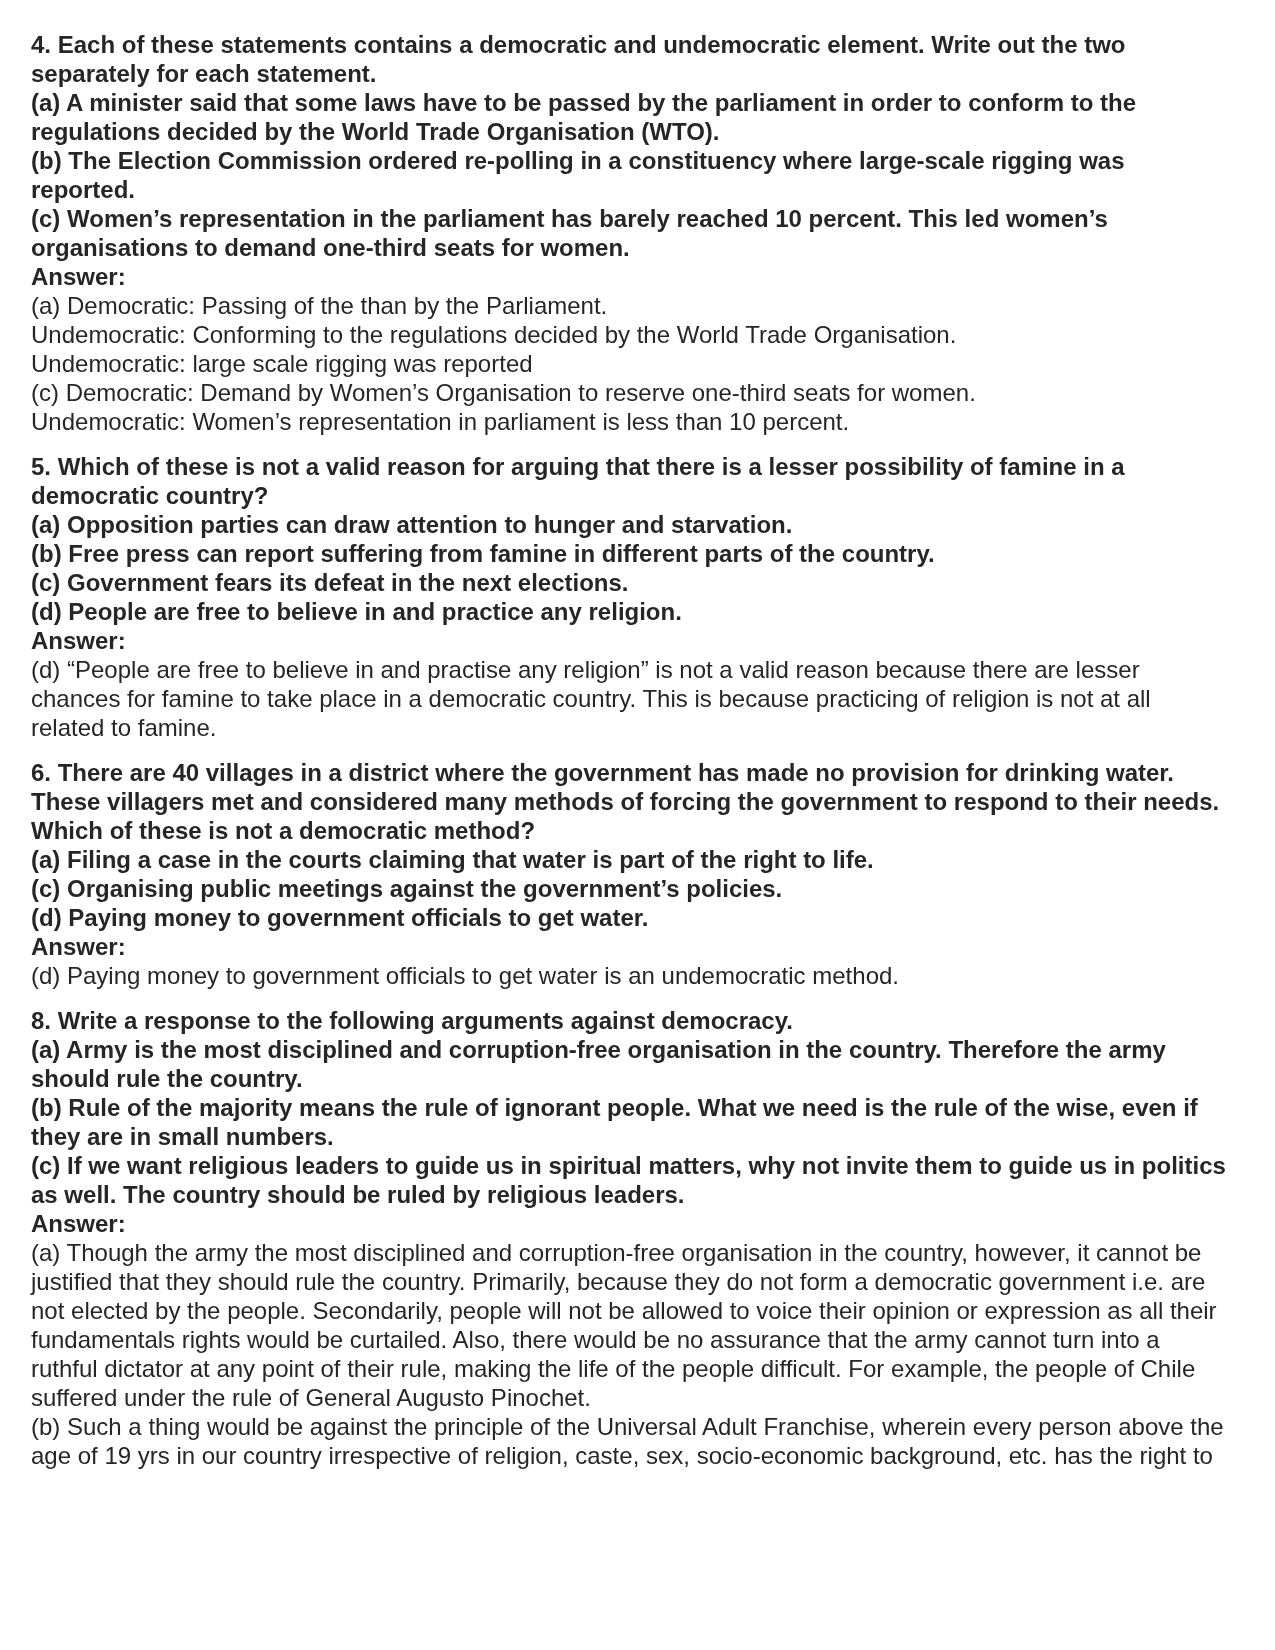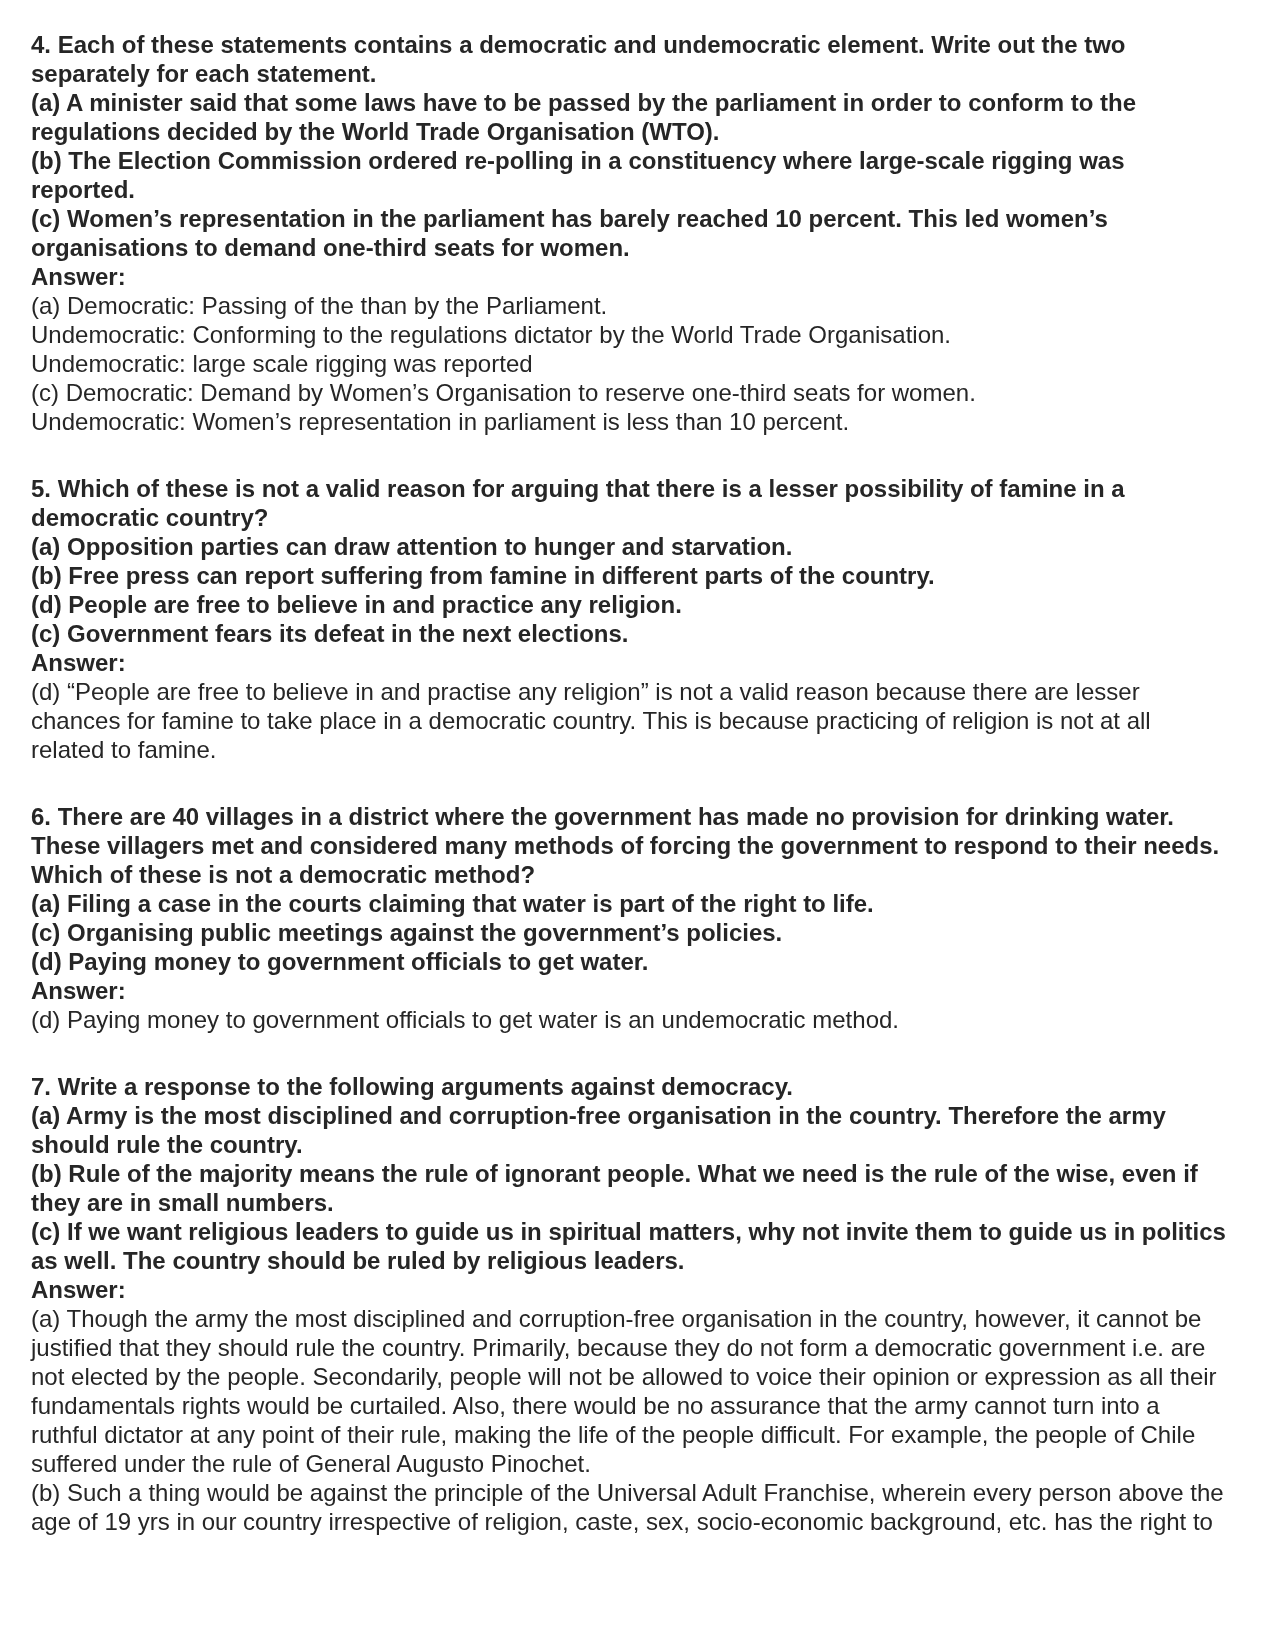--- a/index.html
+++ b/index.html
@@ -27,21 +27,21 @@
     color: #262626;
   }
   .q {
     font-weight: bold;
     color: #212121;
   }
   .a {
     font-weight: normal;
   }
   section + section {
-    margin-top: 38px;
+    margin-top: 16px;
   }
   .para-gap {
     margin-top: 38px;
   }
 </style>
 </head>
 <body>
 
 <div class="page">
 
@@ -49,52 +49,52 @@
     <p class="q">4. Each of these statements contains a democratic and undemocratic element. Write out the two
 separately for each statement.</p>
     <p class="q">(a) A minister said that some laws have to be passed by the parliament in order to conform to the
 regulations decided by the World Trade Organisation (WTO).</p>
     <p class="q">(b) The Election Commission ordered re-polling in a constituency where large-scale rigging was
 reported.</p>
     <p class="q">(c) Women’s representation in the parliament has barely reached 10 percent. This led women’s
 organisations to demand one-third seats for women.</p>
     <p class="q">Answer:</p>
     <p class="a">(a) Democratic: Passing of the than by the Parliament.</p>
-    <p class="a">Undemocratic: Conforming to the regulations dictator by the World Trade Organisation.</p>
+    <p class="a">Undemocratic: Conforming to the regulations decided by the World Trade Organisation.</p>
     <p class="a">Undemocratic: large scale rigging was reported</p>
     <p class="a">(c) Democratic: Demand by Women’s Organisation to reserve one-third seats for women.</p>
     <p class="a">Undemocratic: Women’s representation in parliament is less than 10 percent.</p>
   </section>
 
   <section>
     <p class="q">5. Which of these is not a valid reason for arguing that there is a lesser possibility of famine in a
 democratic country?</p>
     <p class="q">(a) Opposition parties can draw attention to hunger and starvation.</p>
     <p class="q">(b) Free press can report suffering from famine in different parts of the country.</p>
+    <p class="q">(c) Government fears its defeat in the next elections.</p>
     <p class="q">(d) People are free to believe in and practice any religion.</p>
-    <p class="q">(c) Government fears its defeat in the next elections.</p>
     <p class="q">Answer:</p>
     <p class="a">(d) “People are free to believe in and practise any religion” is not a valid reason because there are lesser
 chances for famine to take place in a democratic country. This is because practicing of religion is not at all
 related to famine.</p>
   </section>
 
   <section>
     <p class="q">6. There are 40 villages in a district where the government has made no provision for drinking water.
 These villagers met and considered many methods of forcing the government to respond to their needs.
 Which of these is not a democratic method?</p>
     <p class="q">(a) Filing a case in the courts claiming that water is part of the right to life.</p>
     <p class="q">(c) Organising public meetings against the government’s policies.</p>
     <p class="q">(d) Paying money to government officials to get water.</p>
     <p class="q">Answer:</p>
     <p class="a">(d) Paying money to government officials to get water is an undemocratic method.</p>
   </section>
 
   <section>
-    <p class="q">7. Write a response to the following arguments against democracy.</p>
+    <p class="q">8. Write a response to the following arguments against democracy.</p>
     <p class="q">(a) Army is the most disciplined and corruption-free organisation in the country. Therefore the army
 should rule the country.</p>
     <p class="q">(b) Rule of the majority means the rule of ignorant people. What we need is the rule of the wise, even if
 they are in small numbers.</p>
     <p class="q">(c) If we want religious leaders to guide us in spiritual matters, why not invite them to guide us in politics
 as well. The country should be ruled by religious leaders.</p>
     <p class="q">Answer:</p>
     <p class="a">(a) Though the army the most disciplined and corruption-free organisation in the country, however, it cannot be
 justified that they should rule the country. Primarily, because they do not form a democratic government i.e. are
 not elected by the people. Secondarily, people will not be allowed to voice their opinion or expression as all their

